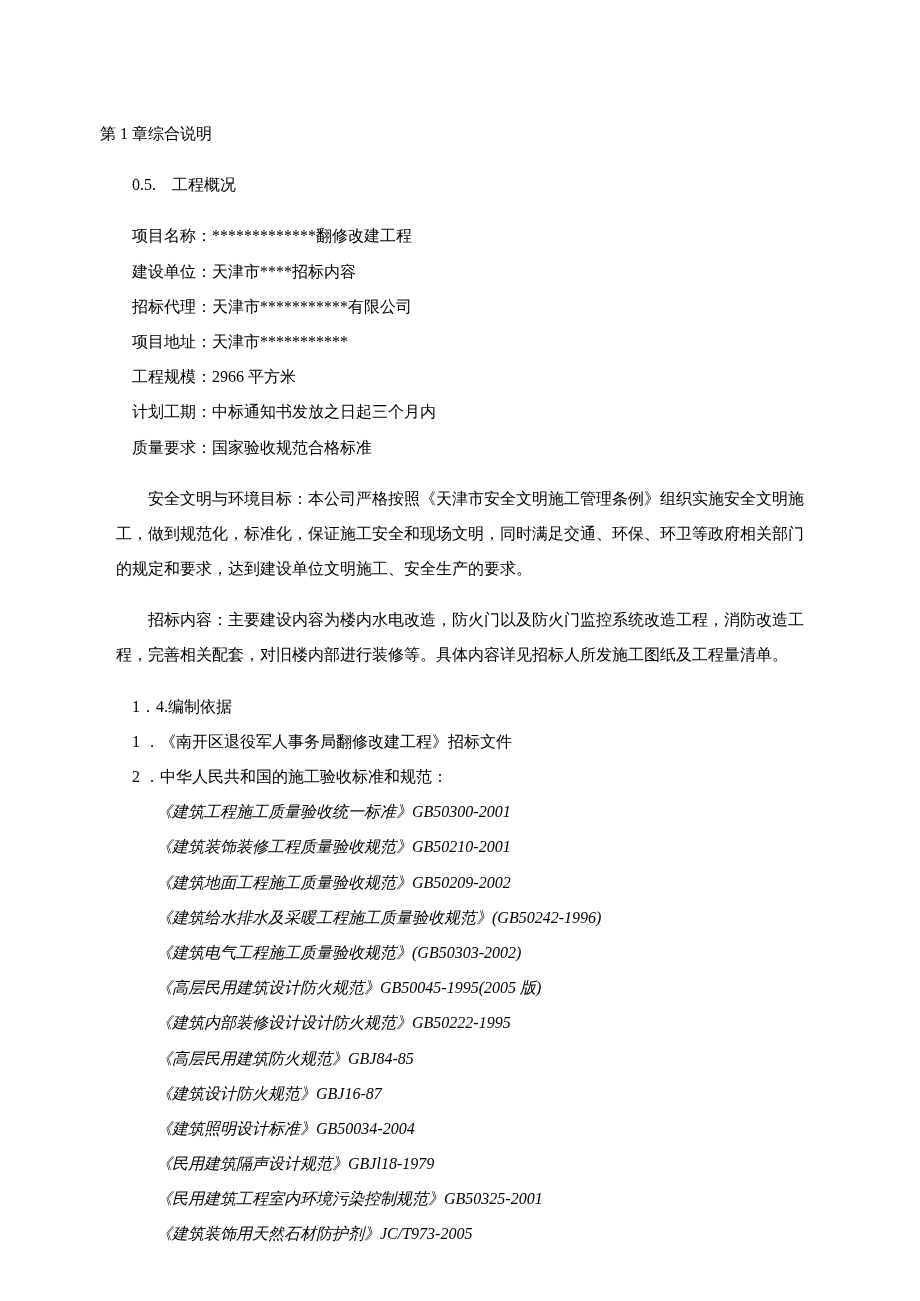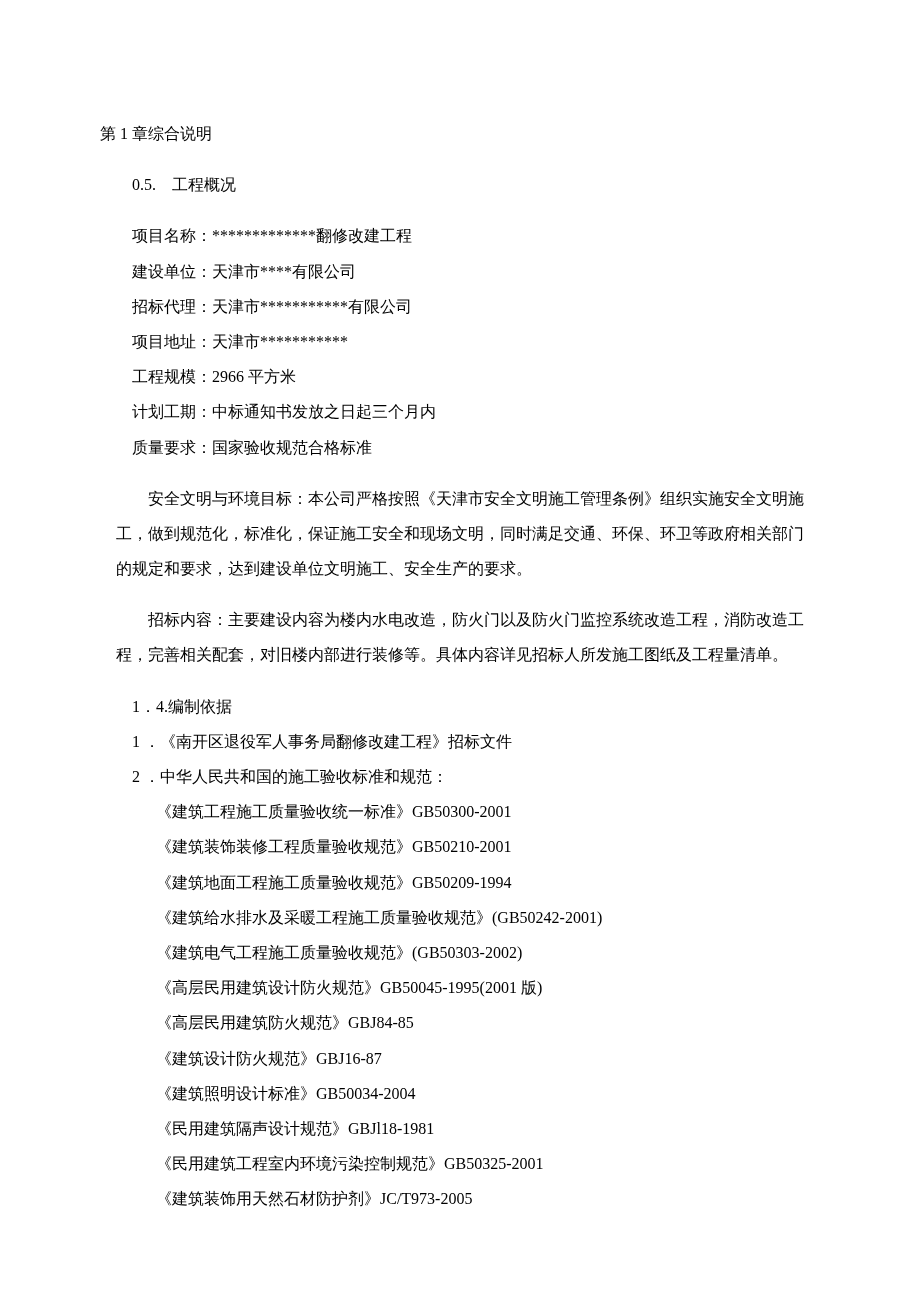--- a/index.html
+++ b/index.html
@@ -33,52 +33,54 @@
     margin: 16px;
     text-align: justify;
   }
   .num-line {
     text-indent: 2em;
     margin: 0;
   }
   .std-line {
     text-indent: 3.5em;
     margin: 0;
+    font-style: italic;
   }
 </style>
 </head>
 <body>
 
 <div class="page">
 
   <p class="title">第 1 章综合说明</p>
 
   <p class="section-heading">0.5.　工程概况</p>
 
   <p class="line">项目名称：*************翻修改建工程</p>
-  <p class="line">建设单位：天津市****有限公司</p>
+  <p class="line">建设单位：天津市****招标内容</p>
   <p class="line">招标代理：天津市***********有限公司</p>
   <p class="line">项目地址：天津市***********</p>
   <p class="line">工程规模：2966 平方米</p>
   <p class="line">计划工期：中标通知书发放之日起三个月内</p>
   <p class="line">质量要求：国家验收规范合格标准</p>
 
   <p class="para">安全文明与环境目标：本公司严格按照《天津市安全文明施工管理条例》组织实施安全文明施工，做到规范化，标准化，保证施工安全和现场文明，同时满足交通、环保、环卫等政府相关部门的规定和要求，达到建设单位文明施工、安全生产的要求。</p>
   <p class="para">招标内容：主要建设内容为楼内水电改造，防火门以及防火门监控系统改造工程，消防改造工程，完善相关配套，对旧楼内部进行装修等。具体内容详见招标人所发施工图纸及工程量清单。</p>
 
   <p class="num-line">1．4.编制依据</p>
   <p class="num-line">1 ．《南开区退役军人事务局翻修改建工程》招标文件</p>
   <p class="num-line">2 ．中华人民共和国的施工验收标准和规范：</p>
 
   <p class="std-line">《建筑工程施工质量验收统一标准》GB50300-2001</p>
   <p class="std-line">《建筑装饰装修工程质量验收规范》GB50210-2001</p>
-  <p class="std-line">《建筑地面工程施工质量验收规范》GB50209-1994</p>
-  <p class="std-line">《建筑给水排水及采暖工程施工质量验收规范》(GB50242-2001)</p>
+  <p class="std-line">《建筑地面工程施工质量验收规范》GB50209-2002</p>
+  <p class="std-line">《建筑给水排水及采暖工程施工质量验收规范》(GB50242-1996)</p>
   <p class="std-line">《建筑电气工程施工质量验收规范》(GB50303-2002)</p>
-  <p class="std-line">《高层民用建筑设计防火规范》GB50045-1995(2001 版)</p>
+  <p class="std-line">《高层民用建筑设计防火规范》GB50045-1995(2005 版)</p>
+  <p class="std-line">《建筑内部装修设计设计防火规范》GB50222-1995</p>
   <p class="std-line">《高层民用建筑防火规范》GBJ84-85</p>
   <p class="std-line">《建筑设计防火规范》GBJ16-87</p>
   <p class="std-line">《建筑照明设计标准》GB50034-2004</p>
-  <p class="std-line">《民用建筑隔声设计规范》GBJl18-1981</p>
+  <p class="std-line">《民用建筑隔声设计规范》GBJl18-1979</p>
   <p class="std-line">《民用建筑工程室内环境污染控制规范》GB50325-2001</p>
   <p class="std-line">《建筑装饰用天然石材防护剂》JC/T973-2005</p>
 
 </div>
 
 </body></html>

